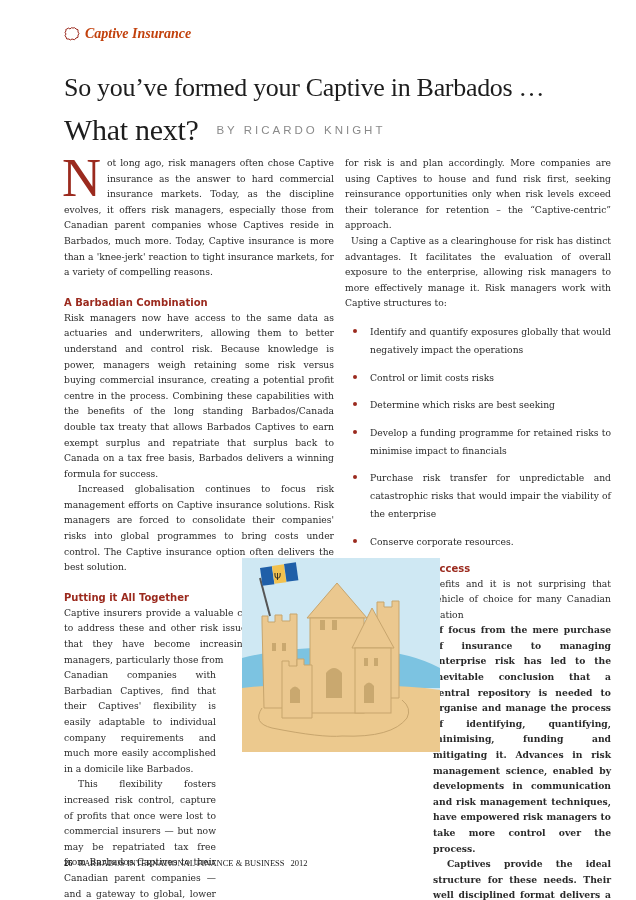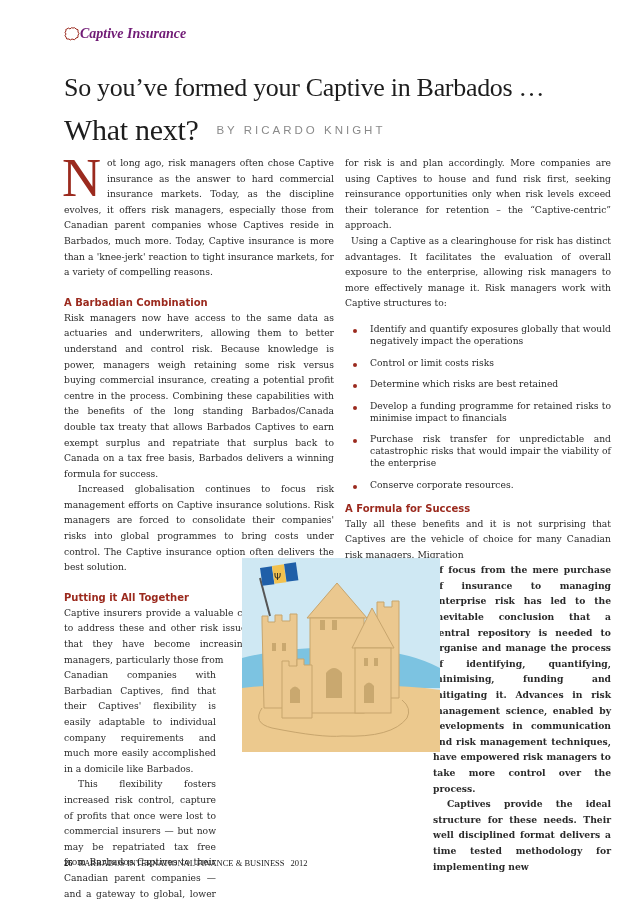--- a/index.html
+++ b/index.html
@@ -1,39 +1,39 @@
 <!DOCTYPE html>
 <html><head>
 <meta charset="utf-8">
 <style>
   * { margin:0; padding:0; box-sizing:border-box; }
   html, body { width:636px; height:900px; background:#ffffff; overflow:hidden; }
   body { position:relative; font-family:"DejaVu Serif", serif; color:#2a2a2a; }
 
-  .section-tag { position:absolute; left:64px; top:26px; display:flex; align-items:center; color:#701a75; }
+  .section-tag { position:absolute; left:64px; top:26px; display:flex; align-items:center; gap:5px; color:#c2410c; }
   .section-tag .tag-text { font-family:"Liberation Serif", serif; font-style:italic; font-weight:bold; font-size:14px; }
   .section-tag svg { display:block; }
 
   .title { position:absolute; left:64px; top:68px; font-family:"Liberation Serif", serif; font-size:26px; color:#1d1d1d; letter-spacing:-0.3px; line-height:40px; }
   .title-line2 { position:absolute; left:64px; top:113px; display:flex; align-items:center; gap:18px; }
   .title-line2 .t2 { font-family:"Liberation Serif", serif; font-size:30px; color:#1d1d1d; letter-spacing:-0.3px; }
   .byline { font-family:"Liberation Sans", sans-serif; font-size:11.5px; letter-spacing:3px; color:#8a8a8a; }
 
   .col { position:absolute; font-size:9.2px; line-height:15.6px; text-align:justify; }
   .col-left { left:64px; top:155px; width:270px; }
   .col-right { left:345px; top:155px; width:266px; }
 
   .para { margin:0; }
   .indent { text-indent:14px; }
   .dropcap { float:left; font-family:"Liberation Serif", serif; font-size:54px; line-height:42px; color:#9b2a1e; margin:2px 6px 0 -2px; }
 
   .heading { font-family:"DejaVu Sans", sans-serif; font-weight:bold; font-size:10px; color:#9b2a1e; margin-top:15px; line-height:15px; text-align:left; }
 
   .bullets { list-style:none; margin:12px 0 0 8px; }
-  .bullets li { position:relative; padding-left:17px; margin-bottom:9.6px; line-height:12px; text-align:justify; }
+  .bullets li { position:relative; padding-left:17px; margin-bottom:9.6px; line-height:18px; text-align:justify; }
   .bullets li .dot { position:absolute; left:0; top:6px; width:4px; height:4px; border-radius:50%; background:#9b2a1e; }
 
   .narrow-left { width:152px; }
   .narrow-right { margin-left:88px;font-weight:bold; }
 
   .illustration { position:absolute; left:242px; top:558px; width:198px; height:194px; }
 
   .footer { position:absolute; left:64px; top:858px; font-family:"Liberation Serif", serif; font-size:8.5px; color:#222; display:flex; gap:6px; }
   .footer .pg { font-weight:bold; }
 </style>
@@ -69,21 +69,21 @@
 
 </div>
 
 <div class="col col-right">
   <p class="para">for risk is and plan accordingly. More companies are using Captives to house and fund risk first, seeking reinsurance opportunities only when risk levels exceed their tolerance for retention – the “Captive-centric” approach.</p>
   <p class="para indent" style="text-indent:6px">Using a Captive as a clearinghouse for risk has distinct advantages. It facilitates the evaluation of overall exposure to the enterprise, allowing risk managers to more effectively manage it.  Risk managers work with Captive structures to:</p>
 
   <ul class="bullets">
     <li><span class="dot"></span><span>Identify and quantify exposures globally that would negatively impact the operations</span></li>
     <li><span class="dot"></span><span>Control or limit costs risks</span></li>
-    <li><span class="dot"></span><span>Determine which risks are best retained</span></li>
+    <li><span class="dot"></span><span>Determine which risks are best seeking</span></li>
     <li><span class="dot"></span><span>Develop a funding programme for retained risks to minimise impact to financials</span></li>
     <li><span class="dot"></span><span>Purchase risk transfer for unpredictable and catastrophic risks that would impair the viability of the enterprise</span></li>
     <li><span class="dot"></span><span>Conserve corporate resources.</span></li>
   </ul>
 
   <div class="heading" style="margin-top:8px">A Formula for Success</div>
   <p class="para">Tally all these benefits and it is not surprising that Captives are the vehicle of choice for many Canadian risk managers. Migration</p>
   <p class="para narrow-right">of focus from the mere purchase of insurance to managing enterprise risk has led to the inevitable conclusion that a central repository is needed to organise and manage the process of identifying, quantifying, minimising, funding and mitigating it. Advances in risk management science, enabled by developments in communication and risk management techniques, have empowered risk managers to take more control over the process.</p>
   <p class="para indent narrow-right">Captives provide the ideal structure for these needs. Their well disciplined format delivers a time tested methodology for implementing new</p>
 

